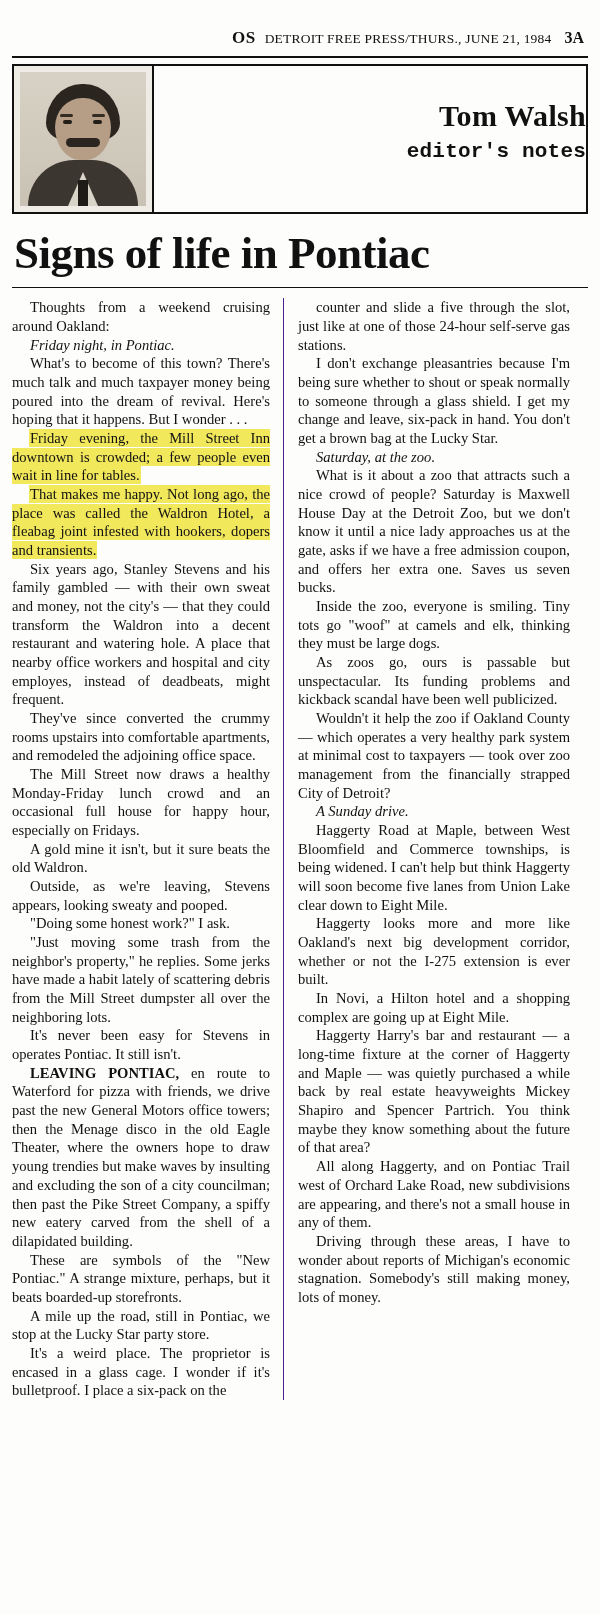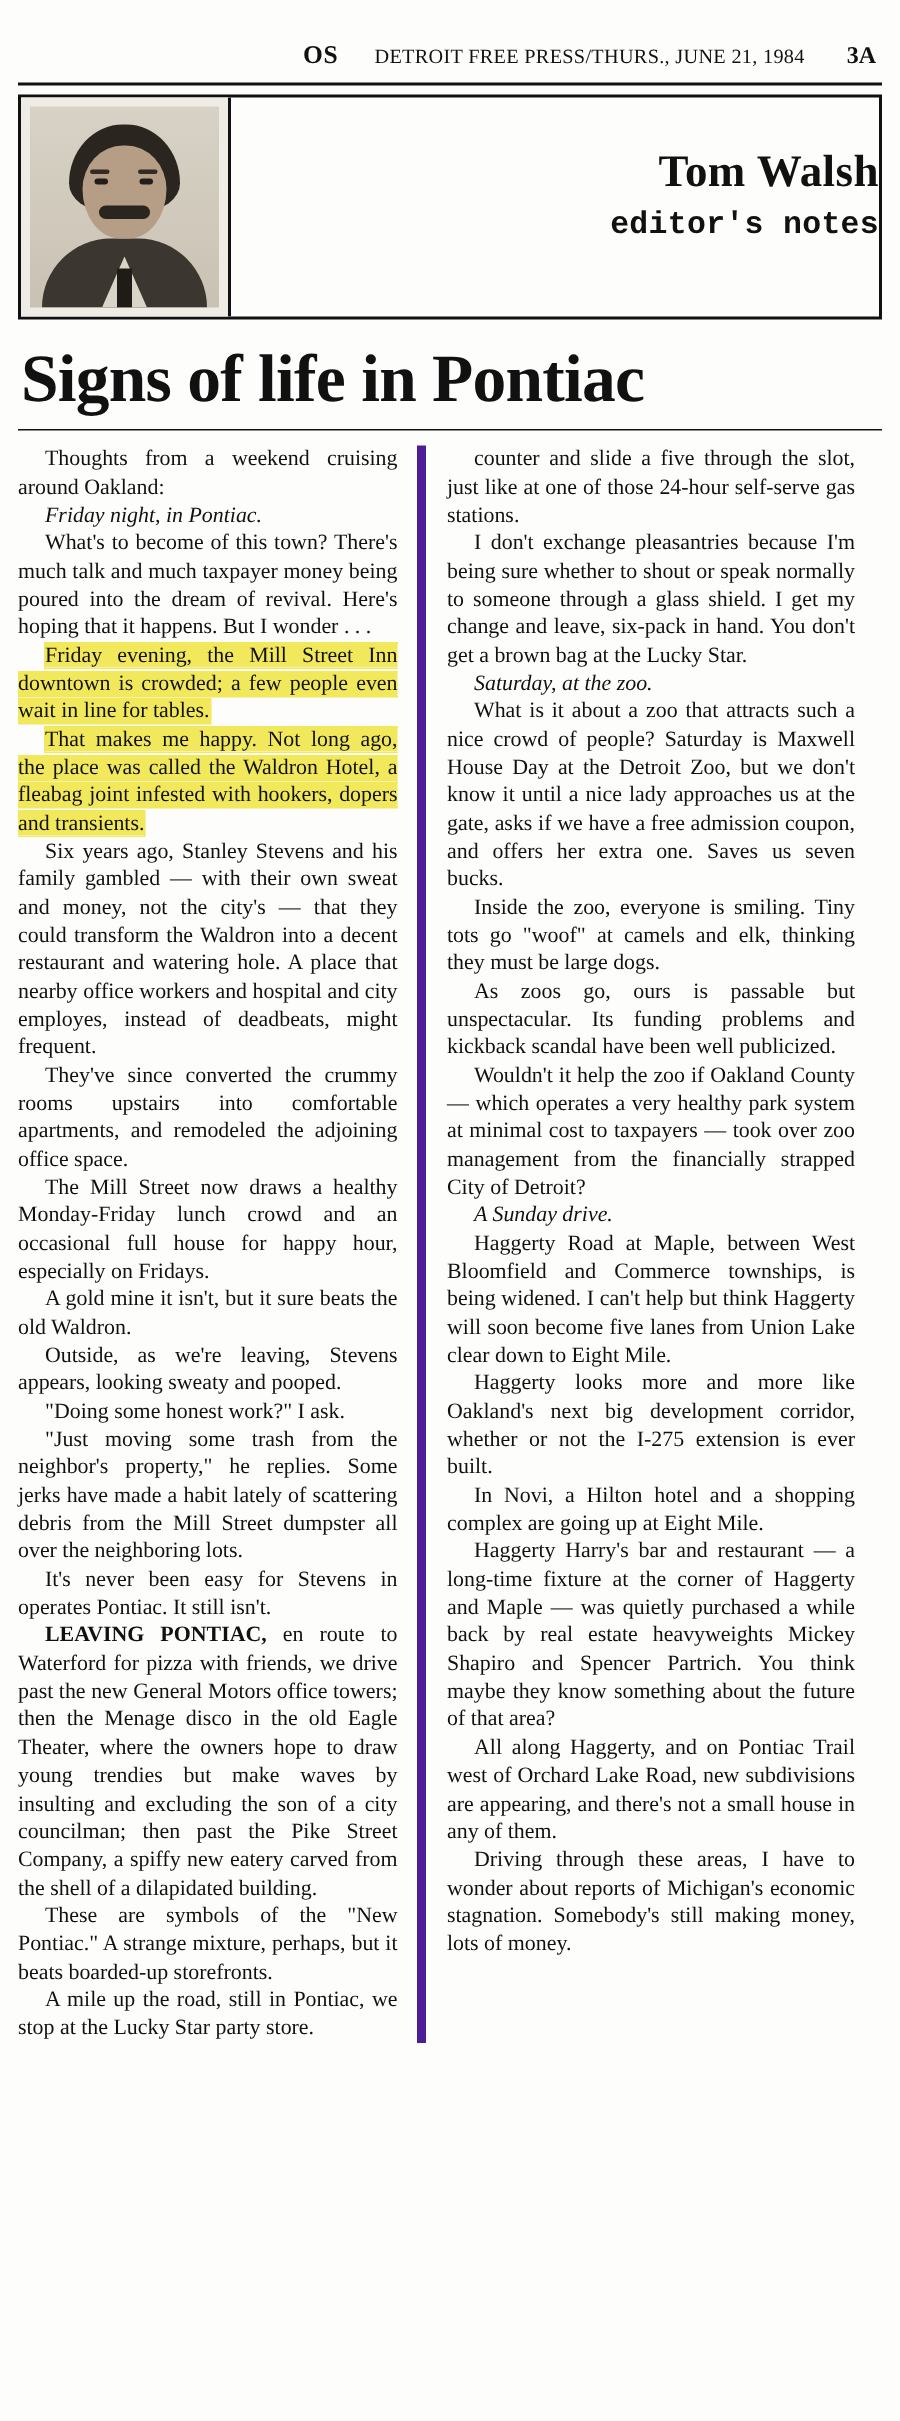--- a/index.html
+++ b/index.html
@@ -22,21 +22,21 @@
     background: #fdfdfb;
     box-sizing: border-box;
     padding: 0 10px;
   }
 
   
   .masthead {
     display: flex;
     align-items: baseline;
     justify-content: flex-end;
-    gap: 24px;
+    gap: 9px;
     padding: 16px 6px 6px 6px;
     font-family: "Liberation Serif", serif;
   }
   .masthead .os {
     font-weight: bold;
     font-size: 17px;
     letter-spacing: 0.5px;
   }
   .masthead .paper {
     font-size: 13.5px;
@@ -204,21 +204,21 @@
     margin: 0 2px;
     position: relative;
   }
   .col {
     width: 272px;
     font-size: 14.6px;
     line-height: 1.28;
     text-align: justify;
     hyphens: auto;
   }
-  .col.left { border-right: 6px solid #4c1d95; padding-right: 13px; width: 272px; box-sizing: border-box;}
+  .col.left { border-right: 1px solid #4c1d95; padding-right: 13px; width: 272px; box-sizing: border-box;}
   .col p {
     margin: 0 0 0 0;
     text-indent: 18px;
   }
   .col p.ital {
     font-style: italic;
     text-indent: 18px;
   }
   .col .leadin {
     font-weight: bold;
@@ -276,20 +276,21 @@
         <p>They've since converted the crummy rooms upstairs into comfortable apartments, and remodeled the adjoining office space.</p>
         <p>The Mill Street now draws a healthy Monday-Friday lunch crowd and an occasional full house for happy hour, especially on Fridays.</p>
         <p>A gold mine it isn't, but it sure beats the old Waldron.</p>
         <p>Outside, as we're leaving, Stevens appears, looking sweaty and pooped.</p>
         <p>"Doing some honest work?" I ask.</p>
         <p>"Just moving some trash from the neighbor's property," he replies. Some jerks have made a habit lately of scattering debris from the Mill Street dumpster all over the neighboring lots.</p>
         <p>It's never been easy for Stevens in operates Pontiac. It still isn't.</p>
         <p><span class="leadin">LEAVING PONTIAC,</span> en route to Waterford for pizza with friends, we drive past the new General Motors office towers; then the Menage disco in the old Eagle Theater, where the owners hope to draw young trendies but make waves by insulting and excluding the son of a city councilman; then past the Pike Street Company, a spiffy new eatery carved from the shell of a dilapidated building.</p>
         <p>These are symbols of the "New Pontiac." A strange mixture, perhaps, but it beats boarded-up storefronts.</p>
         <p>A mile up the road, still in Pontiac, we stop at the Lucky Star party store.</p>
+        <p>It's a weird place. The proprietor is encased in a glass cage. I wonder if it's bulletproof. I place a six-pack on the</p>
       </div>
     <div class="col right" id="col-right">
         <p>counter and slide a five through the slot, just like at one of those 24-hour self-serve gas stations.</p>
         <p>I don't exchange pleasantries because I'm being sure whether to shout or speak normally to someone through a glass shield. I get my change and leave, six-pack in hand. You don't get a brown bag at the Lucky Star.</p>
         <p class="ital">Saturday, at the zoo.</p>
         <p>What is it about a zoo that attracts such a nice crowd of people? Saturday is Maxwell House Day at the Detroit Zoo, but we don't know it until a nice lady approaches us at the gate, asks if we have a free admission coupon, and offers her extra one. Saves us seven bucks.</p>
         <p>Inside the zoo, everyone is smiling. Tiny tots go "woof" at camels and elk, thinking they must be large dogs.</p>
         <p>As zoos go, ours is passable but unspectacular. Its funding problems and kickback scandal have been well publicized.</p>
         <p>Wouldn't it help the zoo if Oakland County — which operates a very healthy park system at minimal cost to taxpayers — took over zoo management from the financially strapped City of Detroit?</p>
         <p class="ital">A Sunday drive.</p>

